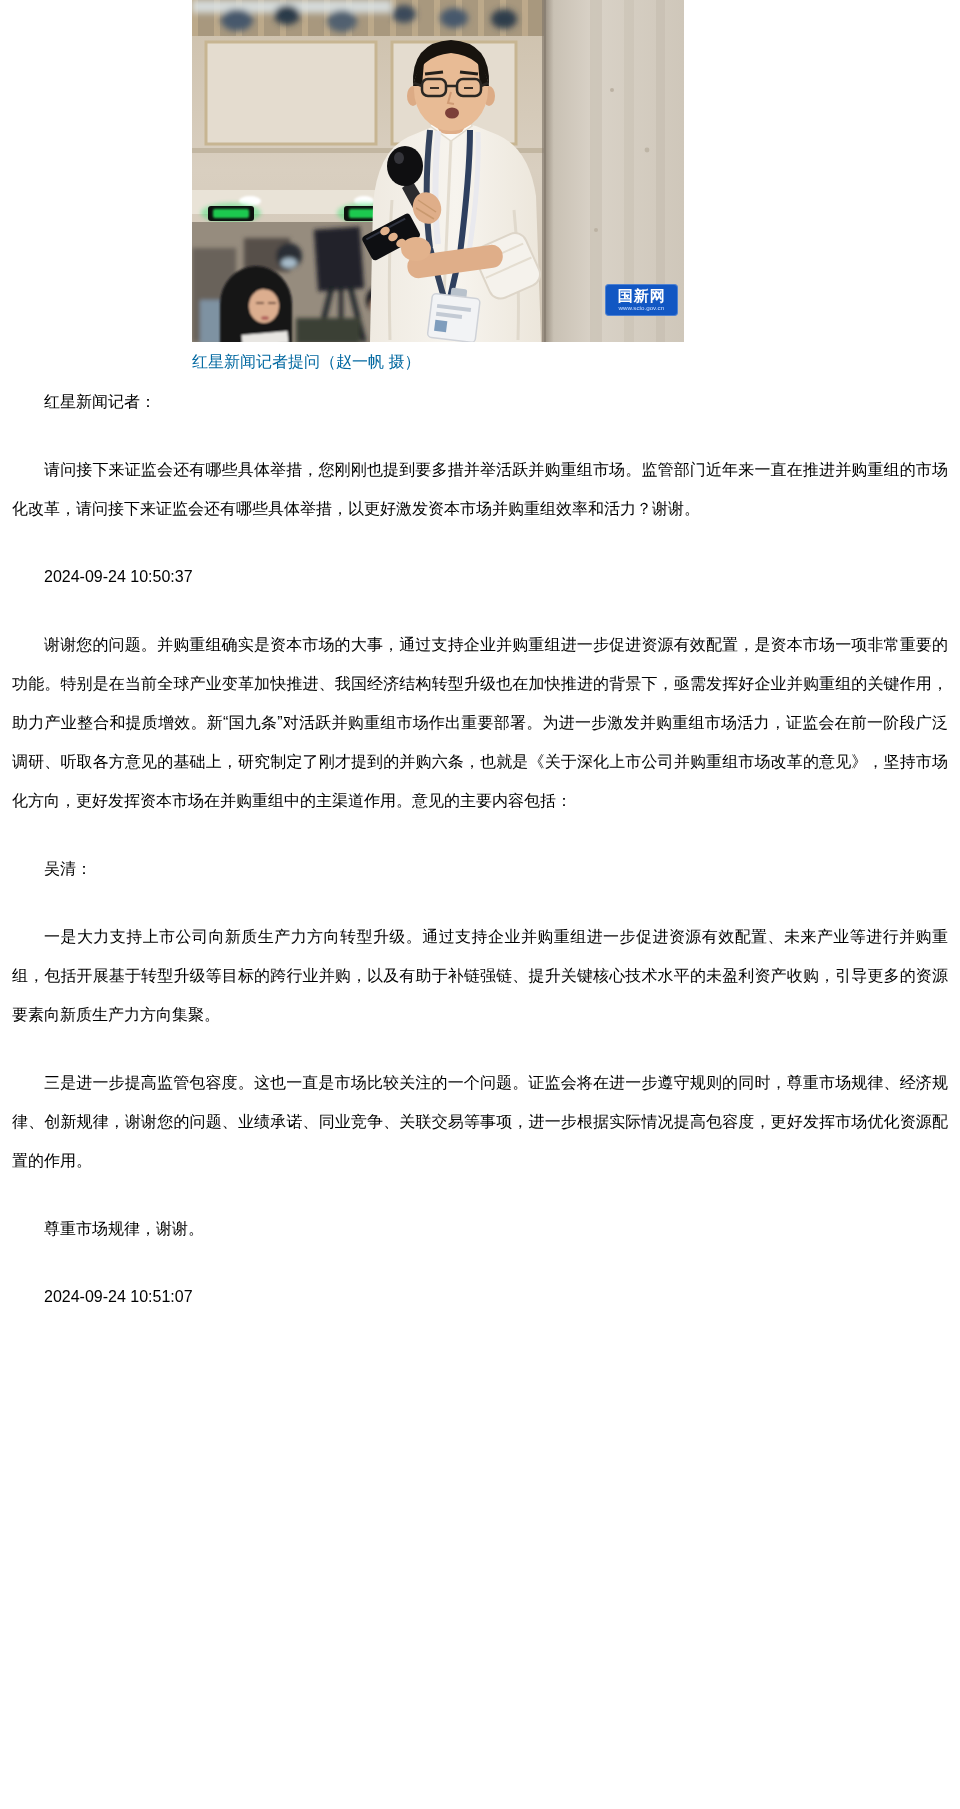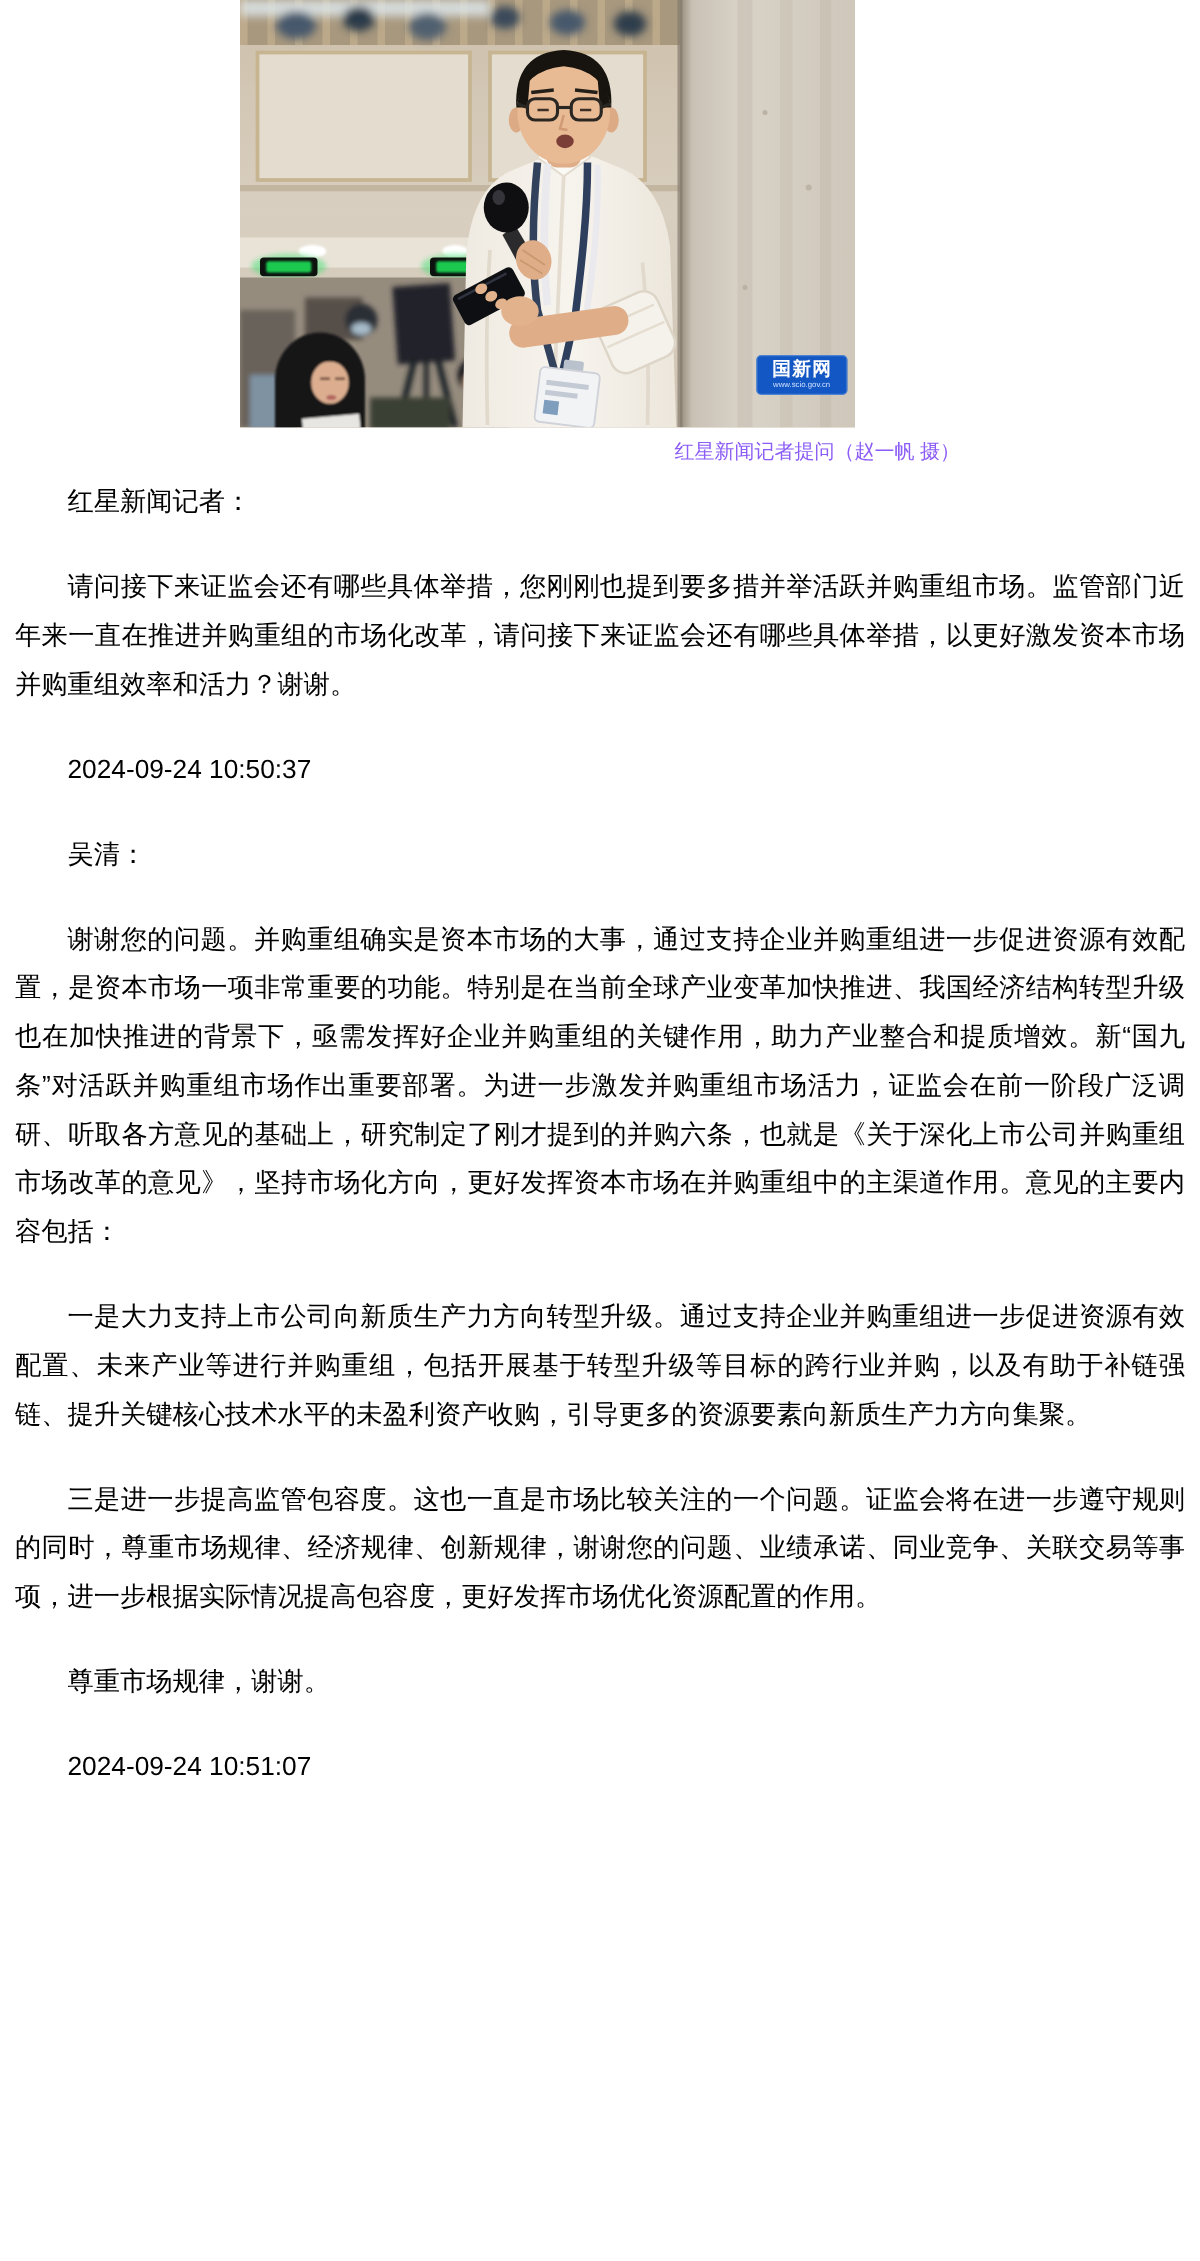--- a/index.html
+++ b/index.html
@@ -5,23 +5,23 @@
   html,body{margin:0;padding:0;background:#ffffff;}
   body{width:960px;font-family:"Liberation Sans",sans-serif;color:#000;}
   .article{width:960px;height:1809px;overflow:hidden;background:#fff;}
   .photo-wrap{width:576px;margin:0 auto;}
   .photo{position:relative;width:492px;height:342px;overflow:hidden;background:#d6ccbf;}
   .photo svg{display:block;}
   .watermark{position:absolute;right:6px;bottom:26px;background:#1257c3;color:#fff;
     border-radius:4px;padding:4px 7px 3px;text-align:center;line-height:1;box-shadow:0 0 0 1px rgba(255,255,255,.25) inset;}
   .watermark .wm-title{display:block;font-size:15px;font-weight:bold;letter-spacing:1px;}
   .watermark .wm-url{display:block;font-size:8px;color:#cfe0ff;margin-top:2px;white-space:nowrap;transform:scale(.78);transform-origin:center top;}
-  .caption{text-align:right;font-size:16px;color:#8b5cf6;margin-top:8px;line-height:24px;}
+  .caption{text-align:left;font-size:16px;color:#0369a1;margin-top:8px;line-height:24px;}
   .content{padding:0 12px;}
-  .block{font-size:21px;line-height:39px;text-align:justify;text-indent:2em;margin:29px 0 0;}
+  .block{font-size:16px;line-height:39px;text-align:justify;text-indent:2em;margin:29px 0 0;}
   .content .block:first-child{margin-top:8px;}
 </style>
 </head>
 <body>
 
 <div class="article">
 
   <div class="photo-wrap">
     <div class="photo">
       <svg viewBox="0 0 492 342" width="492" height="342">
@@ -231,21 +231,21 @@
       </div>
     </div>
 
     <div class="caption">红星新闻记者提问（赵一帆 摄）</div>
   </div>
 
   <div class="content">
     <p class="block">红星新闻记者：</p>
     <p class="block">请问接下来证监会还有哪些具体举措，您刚刚也提到要多措并举活跃并购重组市场。监管部门近年来一直在推进并购重组的市场化改革，请问接下来证监会还有哪些具体举措，以更好激发资本市场并购重组效率和活力？谢谢。</p>
     <p class="block">2024-09-24 10:50:37</p>
+    <p class="block">谢谢您的问题。并购重组确实是资本市场的大事，通过支持企业并购重组进一步促进资源有效配置，是资本市场一项非常重要的功能。特别是在当前全球产业变革加快推进、我国经济结构转型升级也在加快推进的背景下，亟需发挥好企业并购重组的关键作用，助力产业整合和提质增效。新“国九条”对活跃并购重组市场作出重要部署。为进一步激发并购重组市场活力，证监会在前一阶段广泛调研、听取各方意见的基础上，研究制定了刚才提到的并购六条，也就是《关于深化上市公司并购重组市场改革的意见》，坚持市场化方向，更好发挥资本市场在并购重组中的主渠道作用。意见的主要内容包括：</p>
     <p class="block">吴清：</p>
-    <p class="block">谢谢您的问题。并购重组确实是资本市场的大事，通过支持企业并购重组进一步促进资源有效配置，是资本市场一项非常重要的功能。特别是在当前全球产业变革加快推进、我国经济结构转型升级也在加快推进的背景下，亟需发挥好企业并购重组的关键作用，助力产业整合和提质增效。新“国九条”对活跃并购重组市场作出重要部署。为进一步激发并购重组市场活力，证监会在前一阶段广泛调研、听取各方意见的基础上，研究制定了刚才提到的并购六条，也就是《关于深化上市公司并购重组市场改革的意见》，坚持市场化方向，更好发挥资本市场在并购重组中的主渠道作用。意见的主要内容包括：</p>
     <p class="block">一是大力支持上市公司向新质生产力方向转型升级。通过支持企业并购重组进一步促进资源有效配置、未来产业等进行并购重组，包括开展基于转型升级等目标的跨行业并购，以及有助于补链强链、提升关键核心技术水平的未盈利资产收购，引导更多的资源要素向新质生产力方向集聚。</p>
     <p class="block">三是进一步提高监管包容度。这也一直是市场比较关注的一个问题。证监会将在进一步遵守规则的同时，尊重市场规律、经济规律、创新规律，谢谢您的问题、业绩承诺、同业竞争、关联交易等事项，进一步根据实际情况提高包容度，更好发挥市场优化资源配置的作用。</p>
     <p class="block">尊重市场规律，谢谢。</p>
     <p class="block">2024-09-24 10:51:07</p>
   </div>
 
 </div>
 
 </body></html>

